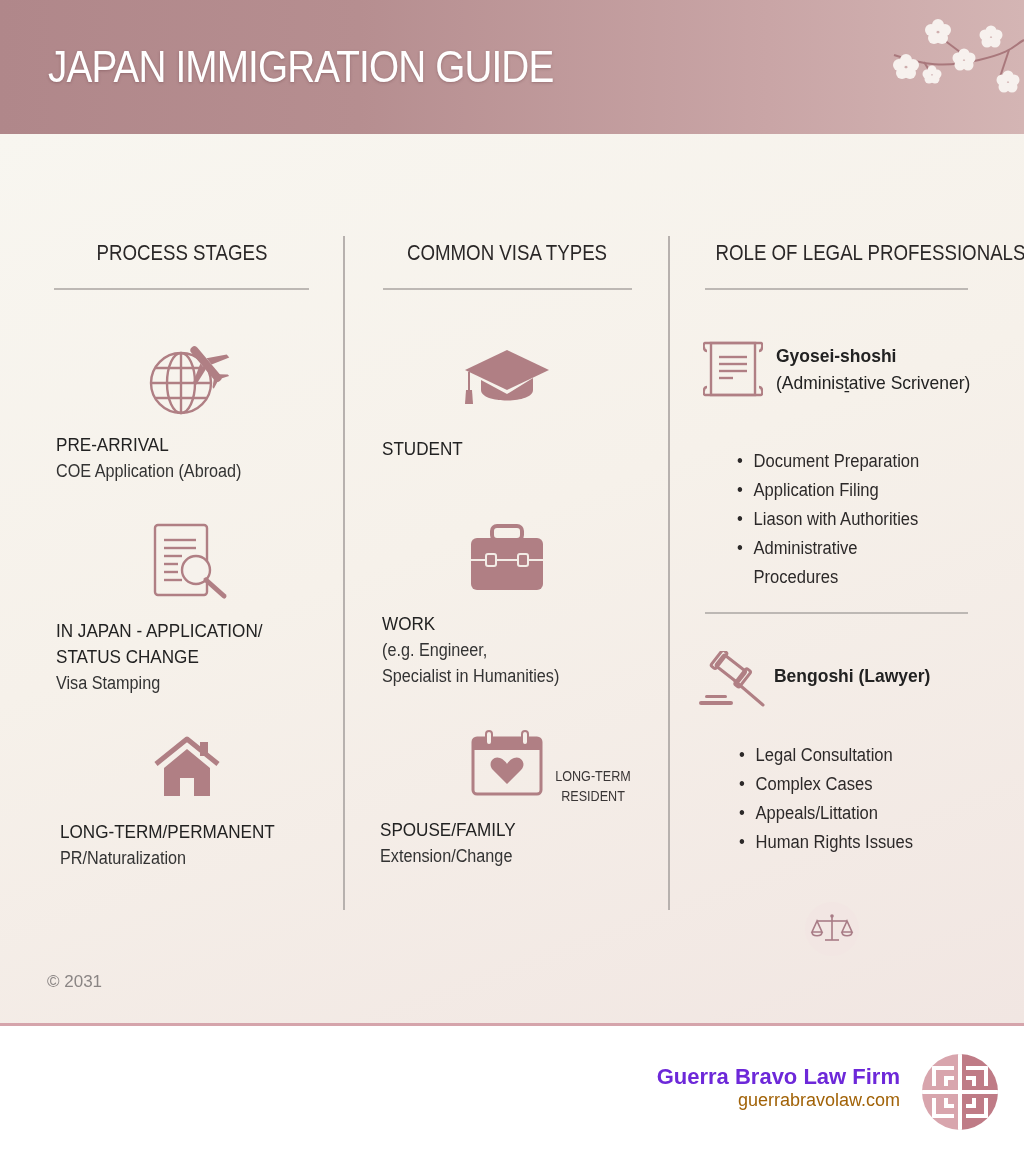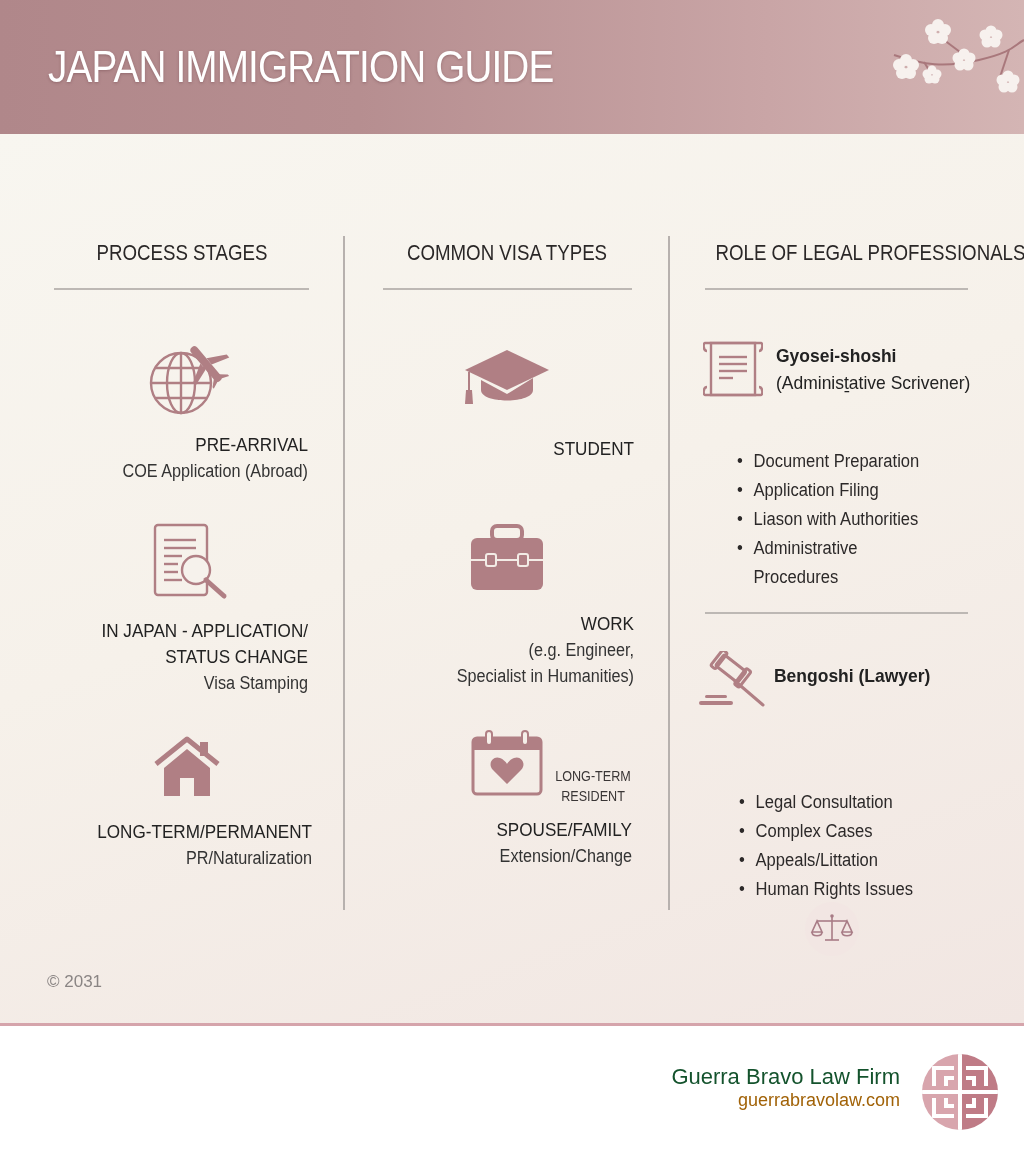--- a/index.html
+++ b/index.html
@@ -25,34 +25,34 @@
     padding-left: 8px;
   }
   .bottom-rule { position: absolute; left: 0; top: 1023px; width: 1024px; height: 3px; background: #d5a4ab; }
   .col-title {
     position: absolute; text-align: center; font-size: 22px; color: #2a2727;
     transform: scaleX(0.85); white-space: nowrap;
   }
   .col-rule { position: absolute; height: 2px; background: #bdb8b4; }
   .vdiv { position: absolute; top: 102px; width: 1.5px; height: 674px; background: #b7b1ae; }
 
-  .stage { position: absolute; width: 280px; text-align: right; }
+  .stage { position: absolute; width: 280px; text-align: left; }
   .stage .t { font-size: 19px; color: #222; transform: scaleX(0.9); line-height: 26px; }
   .stage .s { font-size: 18px; color: #333; transform: scaleX(0.9); line-height: 26px; }
 
   .icon { position: absolute; }
 
   .prof-name { position: absolute; font-size: 19px; color: #222; line-height: 26px; transform: scaleX(0.92); transform-origin: left; white-space: nowrap; }
   .bullets { position: absolute; list-style: none; }
   .bullets li { font-size: 18px; color: #2c2929; line-height: 29px; position: relative; padding-left: 18px; transform: scaleX(0.92); transform-origin: left; white-space: nowrap; }
   .bullets li::before { content: "\2022"; position: absolute; left: 0; top: 0; }
 
   .copyright { position: absolute; left: 47px; top: 838px; font-size: 17px; color: #8a8584; }
 
-  .firm-name { position: absolute; right: 124px; top: 1064px; font-size: 22px; font-weight: normal; color: #14532d; white-space: nowrap; }
+  .firm-name { position: absolute; right: 124px; top: 1064px; font-size: 22px; font-weight: bold; color: #6d28d9; white-space: nowrap; }
   .firm-url { position: absolute; right: 124px; top: 1090px; font-size: 18px; color: #a16207; white-space: nowrap; }
   .firm-logo { position: absolute; left: 920px; top: 1052px; width: 80px; height: 80px; }
 </style>
 </head>
 <body>
 
 <div class="header">
   <div class="header-title">JAPAN IMMIGRATION GUIDE</div>
   <svg class="blossom" viewBox="0 0 140 95">
     <g stroke="#a9787c" stroke-width="2" fill="none">
@@ -244,21 +244,21 @@
         <rect x="14" y="7" width="6" height="20" rx="2"></rect>
         <rect x="44" y="7" width="6" height="20" rx="2"></rect>
       </g>
       <line x1="38" y1="30" x2="66" y2="54"></line>
     </g>
     <rect x="2" y="50" width="34" height="4" rx="2" fill="#b07f84"></rect>
     <rect x="8" y="44" width="22" height="3" rx="1.5" fill="#b07f84"></rect>
   </svg>
   <div class="prof-name" style="left:774px; top:529px; font-weight:bold;">Bengoshi (Lawyer)</div>
 
-  <ul class="bullets" style="left:739px; top:607px;margin-top:47px;">
+  <ul class="bullets" style="left:739px; top:607px;">
     <li>Legal Consultation</li>
     <li>Complex Cases</li>
     <li>Appeals/Littation</li>
     <li>Human Rights Issues</li>
   </ul>
 
   <div style="position:absolute; left:805px; top:768px; width:54px; height:54px; border-radius:50%; background:#f2e6e3;">
     <svg width="54" height="54" viewBox="0 0 54 54">
       <g stroke="#a87c86" stroke-width="1.6" fill="none">
         <line x1="27" y1="15" x2="27" y2="38"></line>

